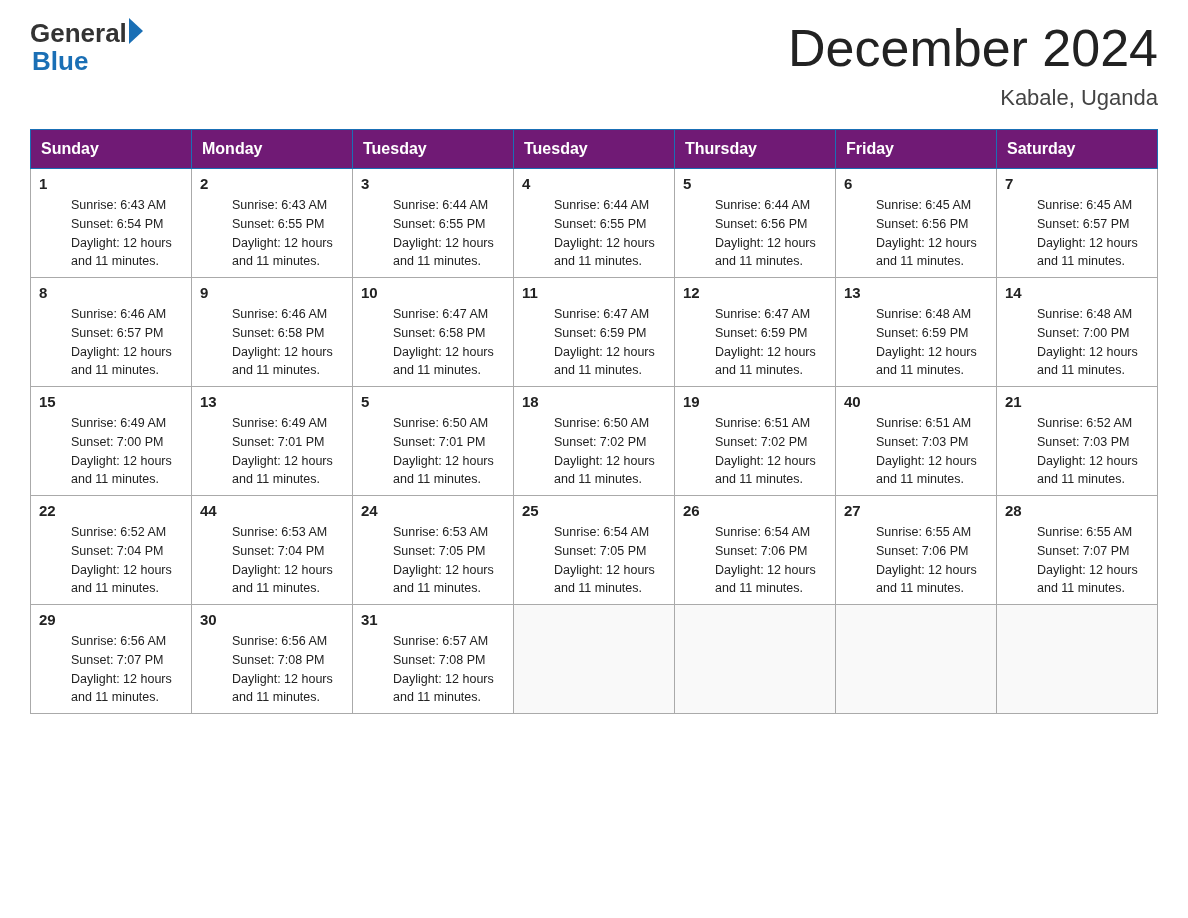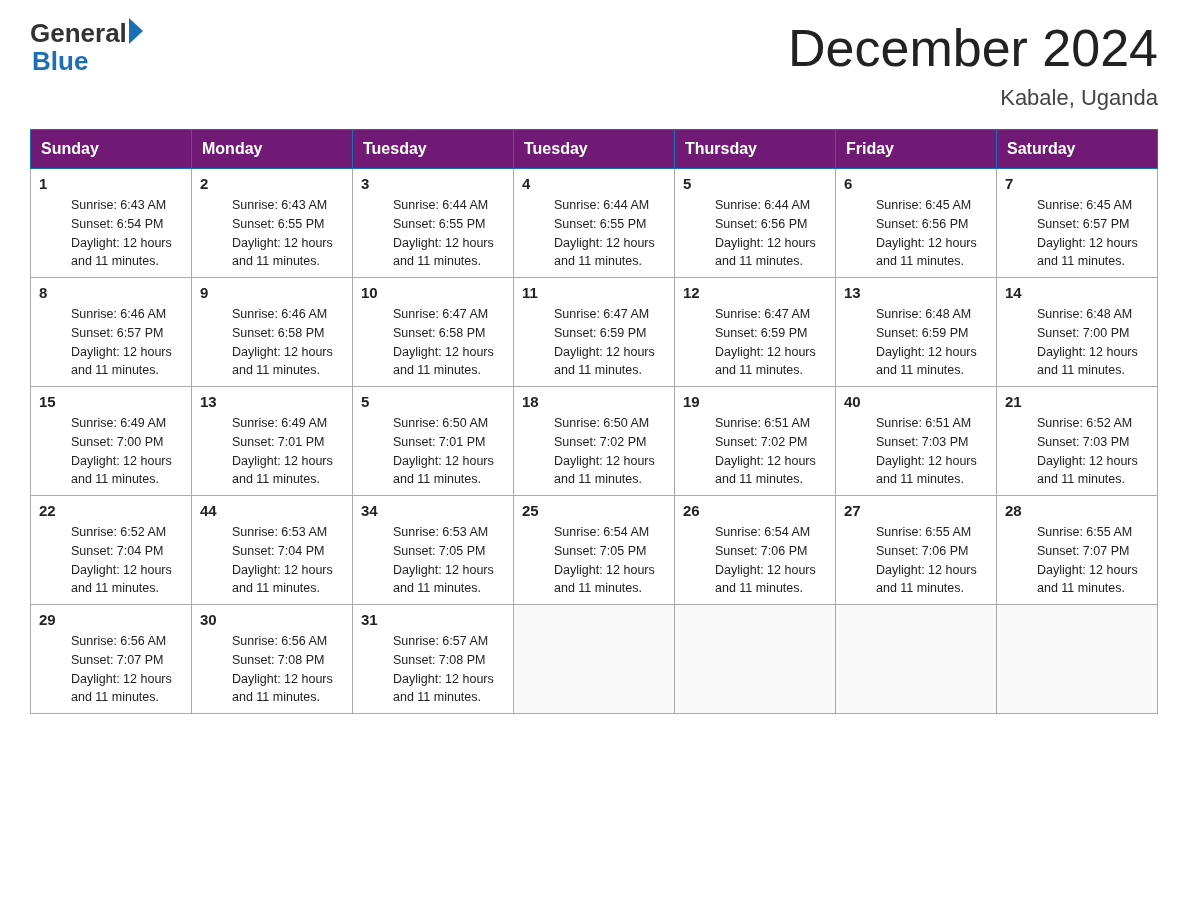--- a/index.html
+++ b/index.html
@@ -226,21 +226,21 @@
       <tr class="week-row">
         <td>
           <div class="day-num">22</div>
           <div class="day-info">Sunrise: 6:52 AM<br>Sunset: 7:04 PM<br>Daylight: 12 hours<br>and 11 minutes.</div>
         </td>
         <td>
           <div class="day-num">44</div>
           <div class="day-info">Sunrise: 6:53 AM<br>Sunset: 7:04 PM<br>Daylight: 12 hours<br>and 11 minutes.</div>
         </td>
         <td>
-          <div class="day-num">34</div>
+          <div class="day-num">24</div>
           <div class="day-info">Sunrise: 6:53 AM<br>Sunset: 7:05 PM<br>Daylight: 12 hours<br>and 11 minutes.</div>
         </td>
         <td>
           <div class="day-num">25</div>
           <div class="day-info">Sunrise: 6:54 AM<br>Sunset: 7:05 PM<br>Daylight: 12 hours<br>and 11 minutes.</div>
         </td>
         <td>
           <div class="day-num">26</div>
           <div class="day-info">Sunrise: 6:54 AM<br>Sunset: 7:06 PM<br>Daylight: 12 hours<br>and 11 minutes.</div>
         </td>

